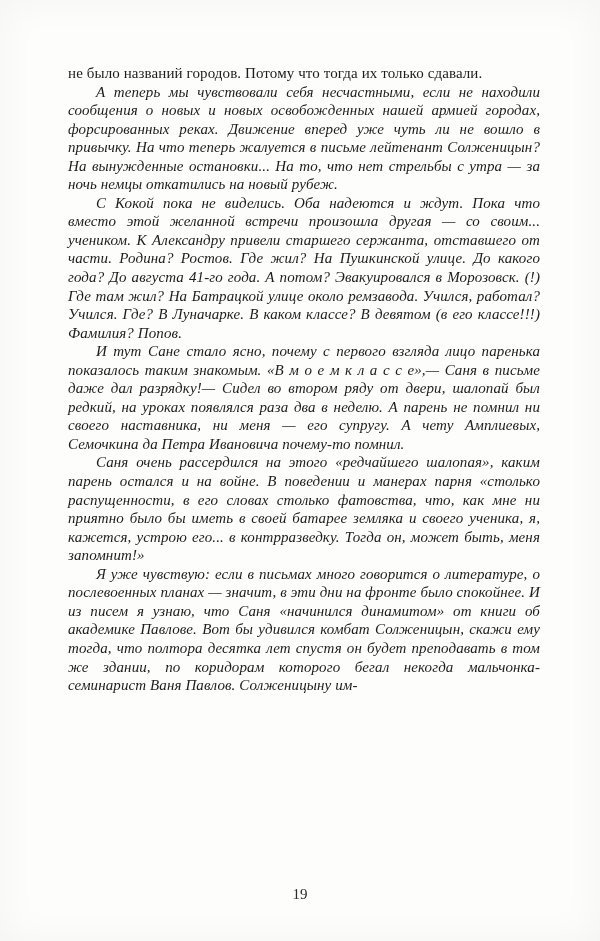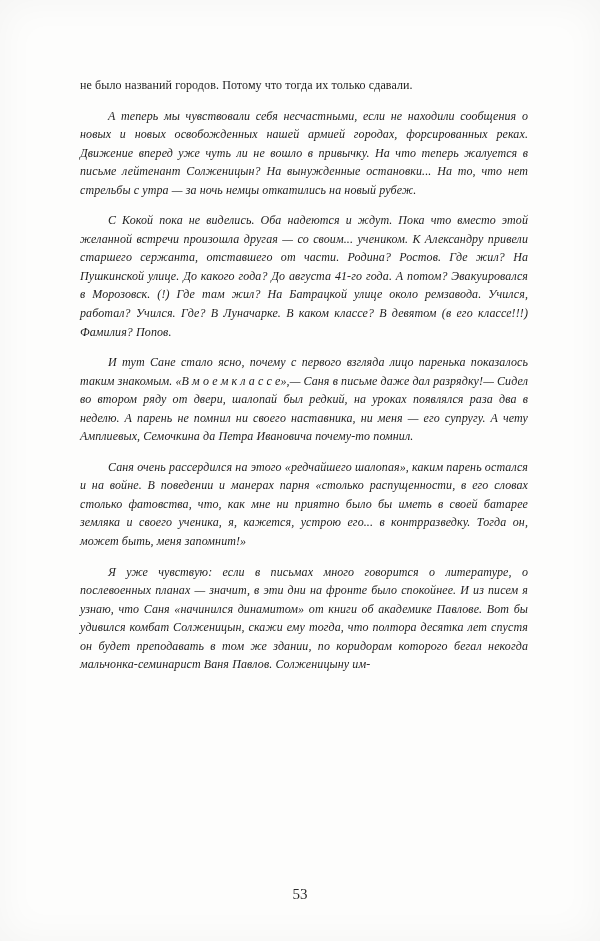--- a/index.html
+++ b/index.html
@@ -18,22 +18,22 @@
     font-family: "Liberation Serif", "DejaVu Serif", serif;
     color: #1c1c1c;
   }
   .text-block {
     position: absolute;
     top: 64px;
     left: 68px;
     width: 472px;
   }
   .para {
-    margin: 12px;
-    font-size: 12px;
+    margin: 0;
+    font-size: 15px;
     line-height: 18.55px;
     text-align: justify;
     letter-spacing: 0.1px;
   }
   .para.indent {
     text-indent: 28px;
     font-style: italic;
   }
   .page-number {
     position: absolute;
@@ -50,14 +50,14 @@
 
 <div class="page">
   <div class="text-block">
       <p class="para">не было названий городов. Потому что тогда их только сдавали.</p>
       <p class="para indent">А теперь мы чувствовали себя несчастными, если не находили сообщения о новых и новых освобожденных нашей армией городах, форсированных реках. Движение вперед уже чуть ли не вошло в привычку. На что теперь жалуется в письме лейтенант Солженицын? На вынужденные остановки... На то, что нет стрельбы с утра — за ночь немцы откатились на новый рубеж.</p>
       <p class="para indent">С Кокой пока не виделись. Оба надеются и ждут. Пока что вместо этой желанной встречи произошла другая — со своим... учеником. К Александру привели старшего сержанта, отставшего от части. Родина? Ростов. Где жил? На Пушкинской улице. До какого года? До августа 41-го года. А потом? Эвакуировался в Морозовск. (!) Где там жил? На Батрацкой улице около ремзавода. Учился, работал? Учился. Где? В Луначарке. В каком классе? В девятом (в его классе!!!) Фамилия? Попов.</p>
       <p class="para indent">И тут Сане стало ясно, почему с первого взгляда лицо паренька показалось таким знакомым. «В м о е м  к л а с с е»,— Саня в письме даже дал разрядку!— Сидел во втором ряду от двери, шалопай был редкий, на уроках появлялся раза два в неделю. А парень не помнил ни своего наставника, ни меня — его супругу. А чету Амплиевых, Семочкина да Петра Ивановича почему-то помнил.</p>
       <p class="para indent">Саня очень рассердился на этого «редчайшего шалопая», каким парень остался и на войне. В поведении и манерах парня «столько распущенности, в его словах столько фатовства, что, как мне ни приятно было бы иметь в своей батарее земляка и своего ученика, я, кажется, устрою его... в контрразведку. Тогда он, может быть, меня запомнит!»</p>
       <p class="para indent">Я уже чувствую: если в письмах много говорится о литературе, о послевоенных планах — значит, в эти дни на фронте было спокойнее. И из писем я узнаю, что Саня «начинился динамитом» от книги об академике Павлове. Вот бы удивился комбат Солженицын, скажи ему тогда, что полтора десятка лет спустя он будет преподавать в том же здании, по коридорам которого бегал некогда мальчонка-семинарист Ваня Павлов. Солженицыну им-</p>
     </div>
-  <div class="page-number">53</div>
+  <div class="page-number">19</div>
 </div>
 
 </body></html>

